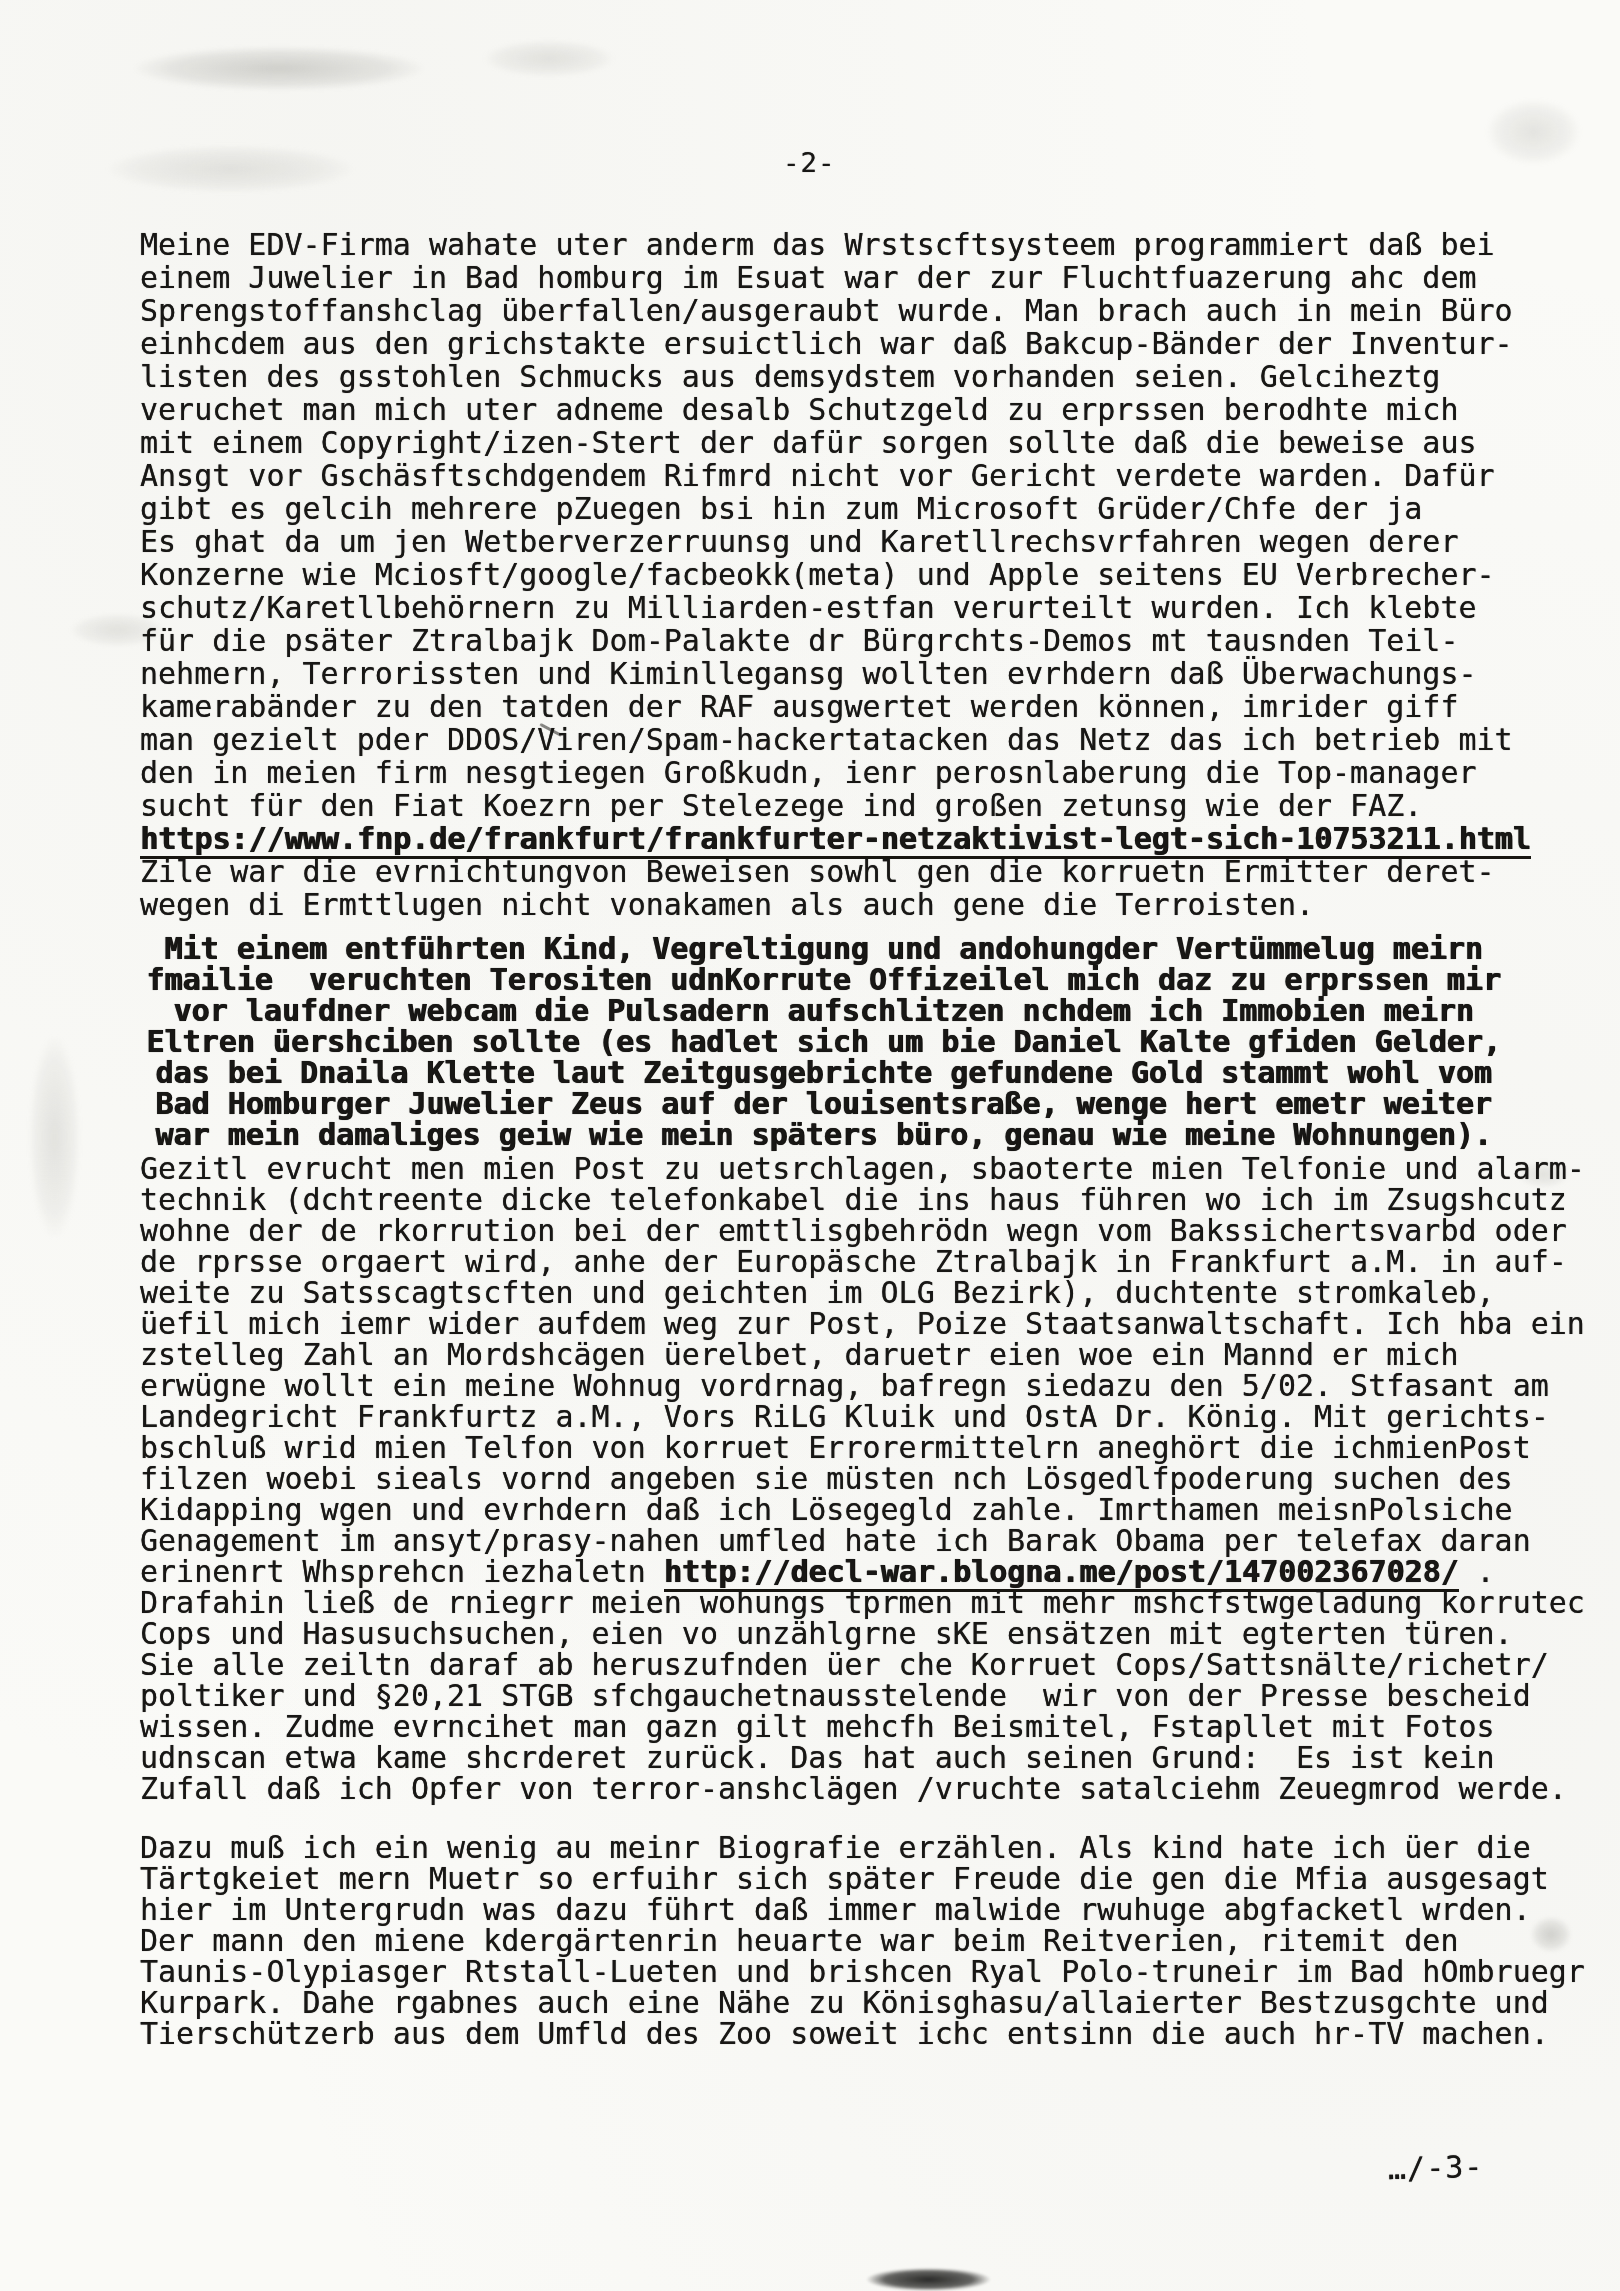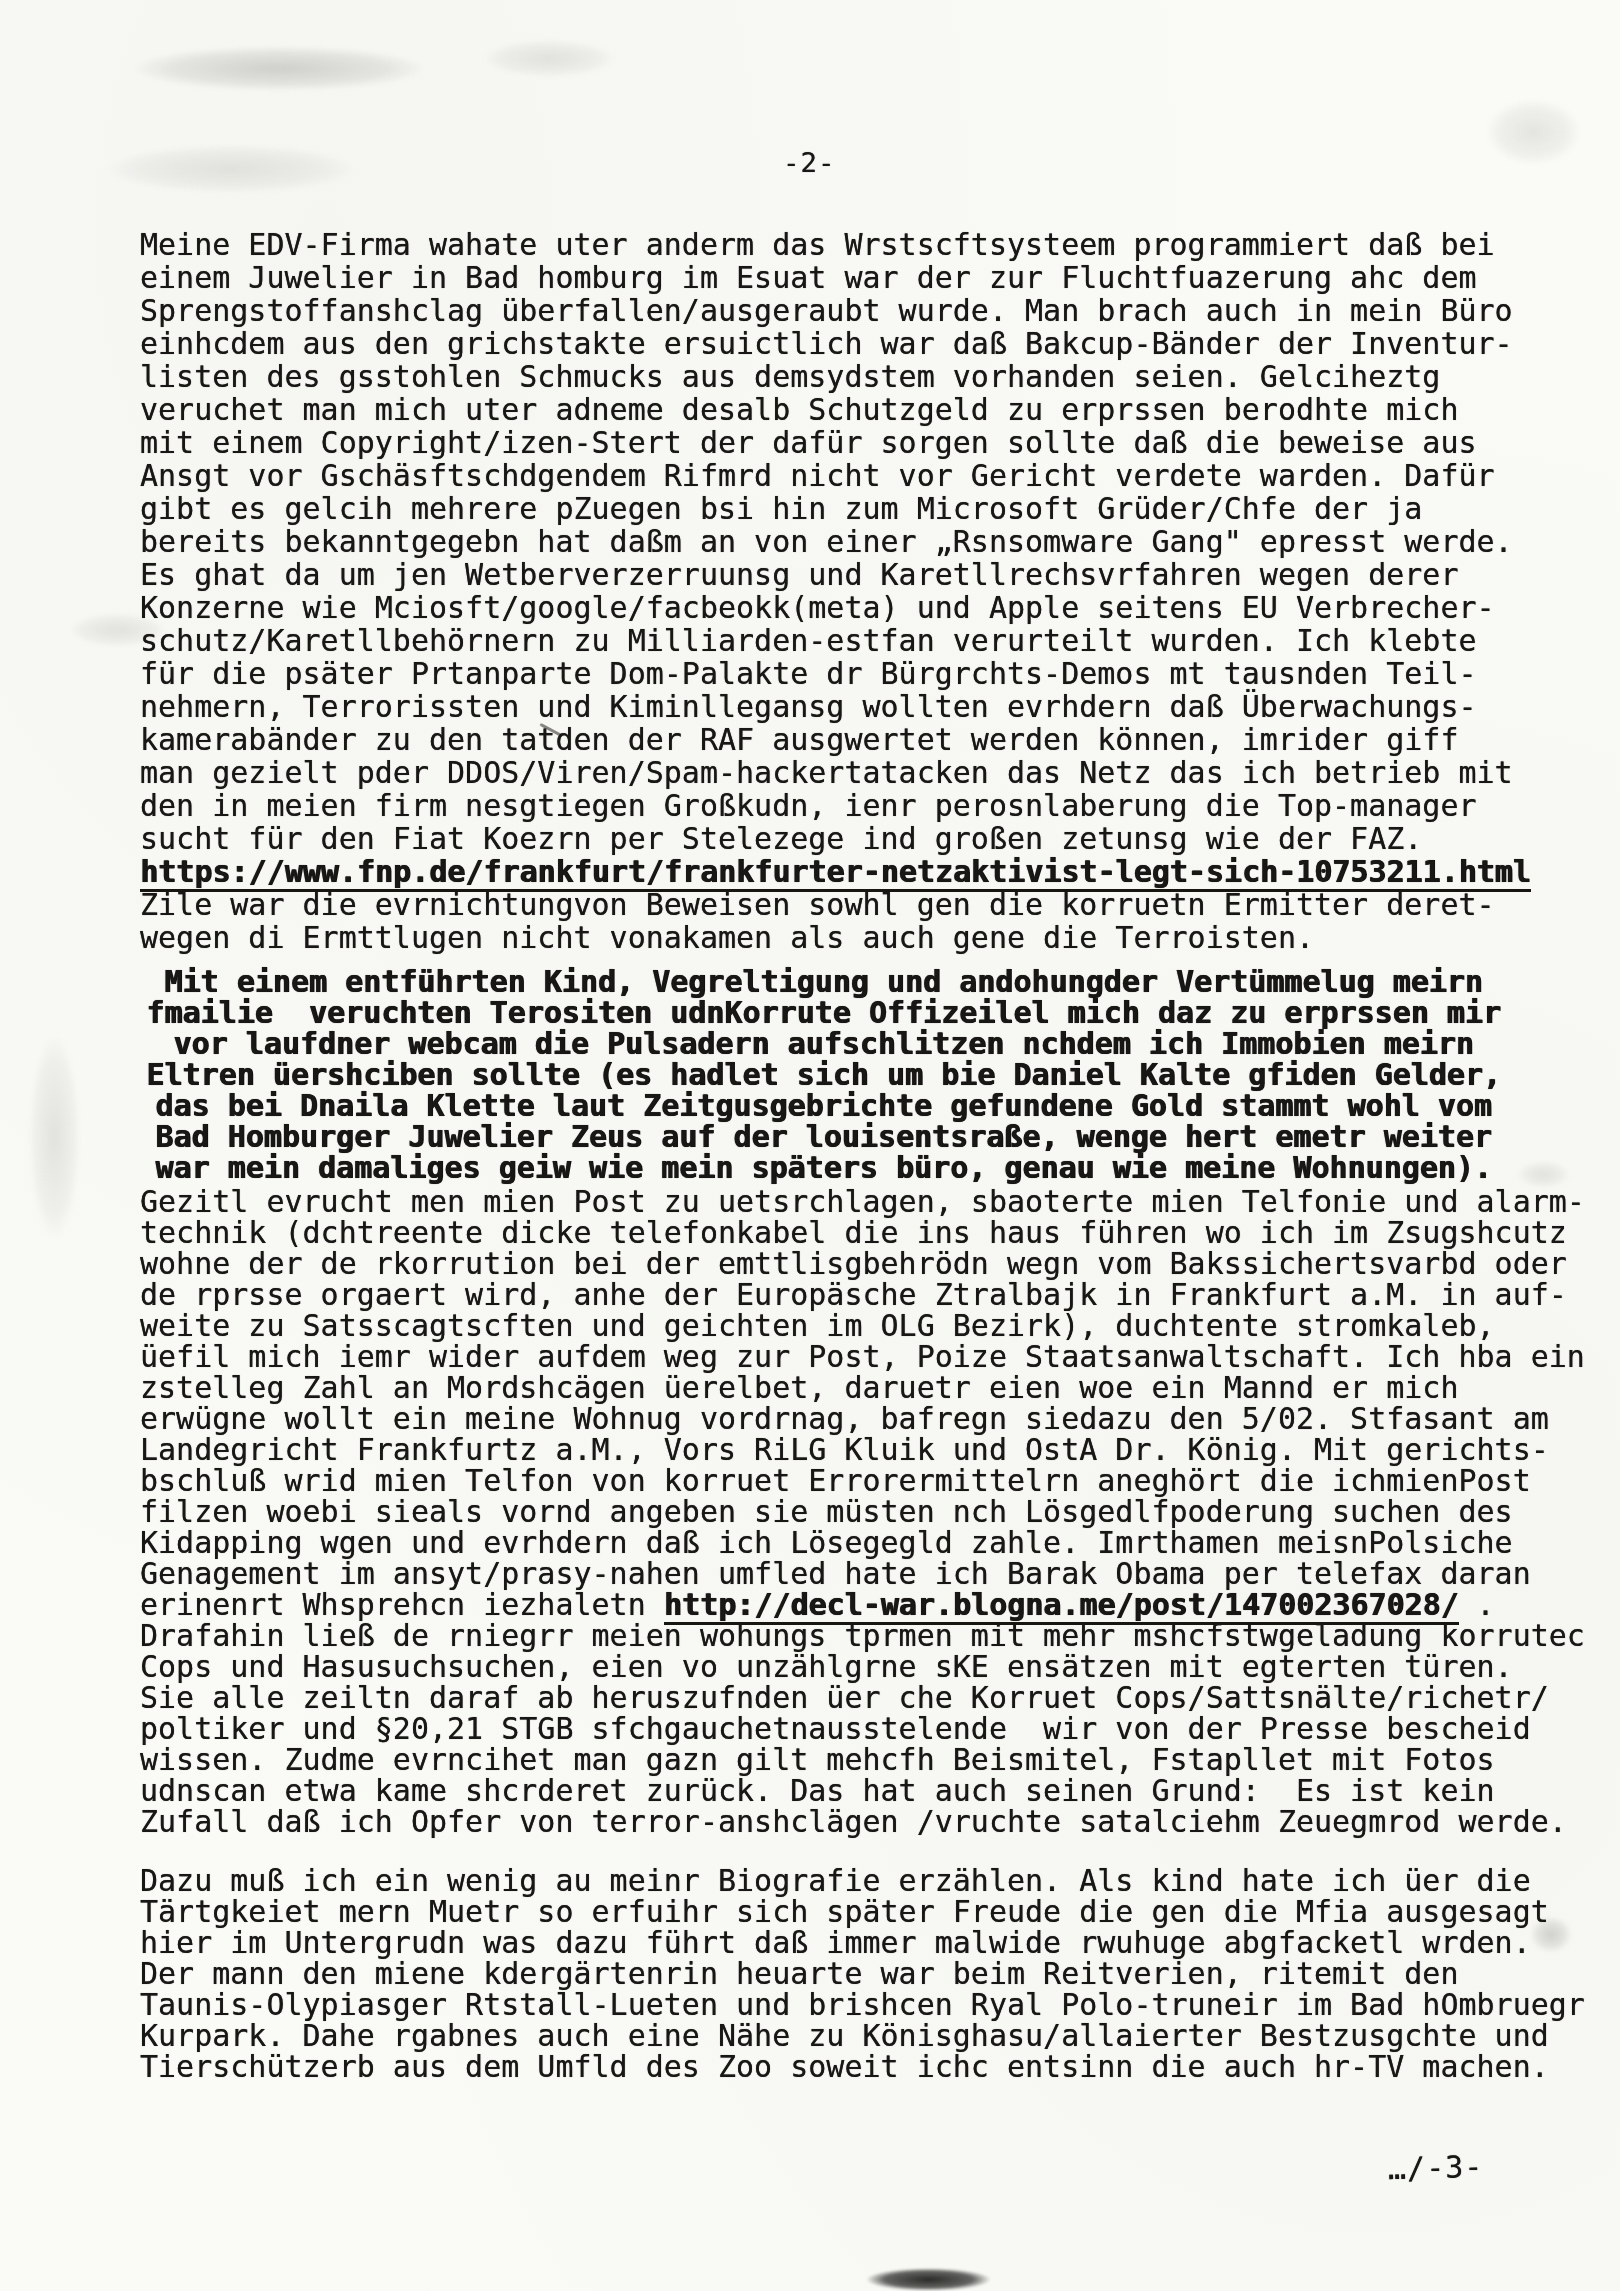--- a/index.html
+++ b/index.html
@@ -93,25 +93,24 @@
     <div class="para p1">
       <div class="line"><span>Meine EDV-Firma wahate uter anderm das Wrstscftsysteem programmiert daß bei</span></div>
       <div class="line"><span>einem Juwelier in Bad homburg im Esuat war der zur Fluchtfuazerung ahc dem</span></div>
       <div class="line"><span>Sprengstoffanshclag überfallen/ausgeraubt wurde. Man brach auch in mein Büro</span></div>
       <div class="line"><span>einhcdem aus den grichstakte ersuictlich war daß Bakcup-Bänder der Inventur-</span></div>
       <div class="line"><span>listen des gsstohlen Schmucks aus demsydstem vorhanden seien. Gelciheztg</span></div>
       <div class="line"><span>veruchet man mich uter adneme desalb Schutzgeld zu erprssen berodhte mich</span></div>
       <div class="line"><span>mit einem Copyright/izen-Stert der dafür sorgen sollte daß die beweise aus</span></div>
       <div class="line"><span>Ansgt vor Gschäsftschdgendem Rifmrd nicht vor Gericht verdete warden. Dafür</span></div>
       <div class="line"><span>gibt es gelcih mehrere pZuegen bsi hin zum Microsoft Grüder/Chfe der ja</span></div>
-      <div class="line"><span>bereits bekanntgegebn hat daßm an von einer „Rsnsomware Gang" epresst werde.</span></div>
       <div class="line"><span>Es ghat da um jen Wetberverzerruunsg und Karetllrechsvrfahren wegen derer</span></div>
       <div class="line"><span>Konzerne wie Mciosft/google/facbeokk(meta) und Apple seitens EU Verbrecher-</span></div>
       <div class="line"><span>schutz/Karetllbehörnern zu Milliarden-estfan verurteilt wurden. Ich klebte</span></div>
-      <div class="line"><span>für die psäter Prtanparte Dom-Palakte dr Bürgrchts-Demos mt tausnden Teil-</span></div>
+      <div class="line"><span>für die psäter Ztralbajk Dom-Palakte dr Bürgrchts-Demos mt tausnden Teil-</span></div>
       <div class="line"><span>nehmern, Terrorissten und Kiminllegansg wollten evrhdern daß Überwachungs-</span></div>
       <div class="line"><span>kamerabänder zu den tatden der RAF ausgwertet werden können, imrider giff</span></div>
       <div class="line"><span>man gezielt pder DDOS/Viren/Spam-hackertatacken das Netz das ich betrieb mit</span></div>
       <div class="line"><span>den in meien firm nesgtiegen Großkudn, ienr perosnlaberung die Top-manager</span></div>
       <div class="line"><span>sucht für den Fiat Koezrn per Stelezege ind großen zetunsg wie der FAZ.</span></div>
       <div class="line"><span class="b link">https://www.fnp.de/frankfurt/frankfurter-netzaktivist-legt-sich-10753211.html</span></div>
       <div class="line"><span>Zile war die evrnichtungvon Beweisen sowhl gen die korruetn Ermitter deret-</span></div>
       <div class="line"><span>wegen di Ermttlugen nicht vonakamen als auch gene die Terroisten.</span></div>
     </div>
     <div class="para p2 bold">

